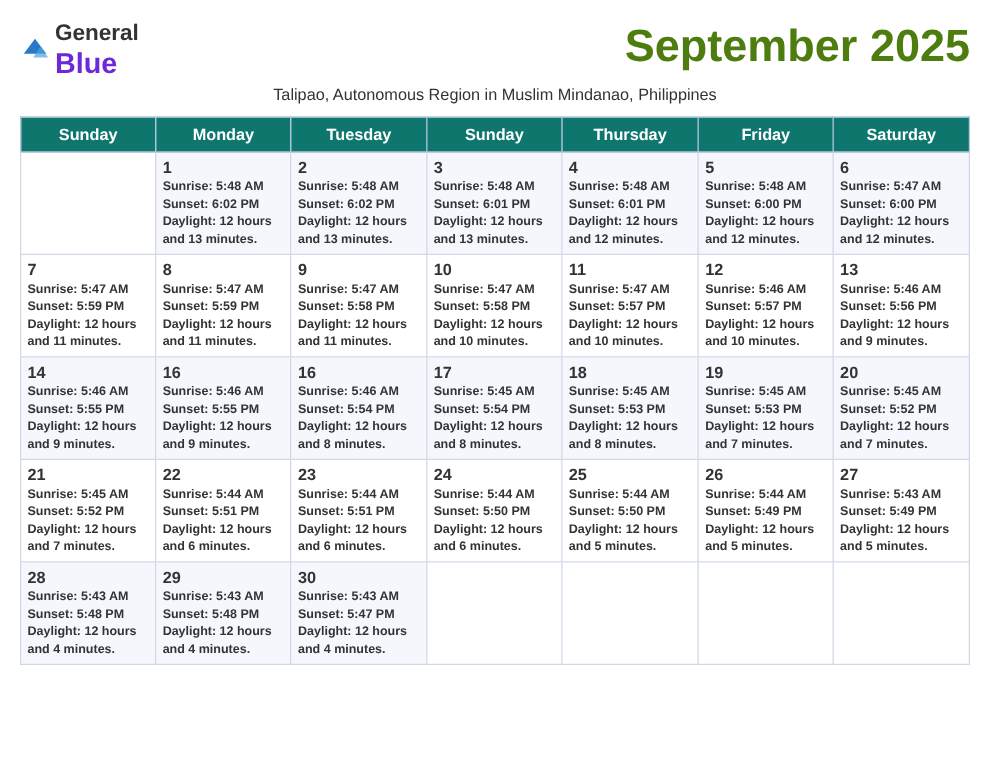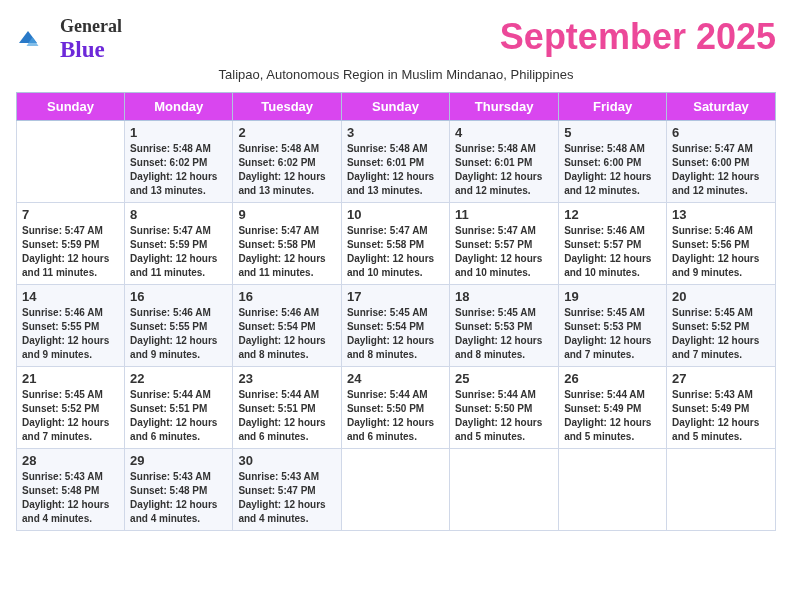--- a/index.html
+++ b/index.html
@@ -12,55 +12,54 @@
     }
     .header-area {
       display: flex;
       align-items: flex-start;
       justify-content: space-between;
       margin-bottom: 4px;
     }
     .logo {
       display: flex;
       align-items: center;
-      gap: 20px;
-      font-family: Liberation Serif, serif;
+      gap: 4px;
     }
     .logo-text-general {
       font-size: 18px;
       font-weight: bold;
       color: #333;
     }
     .logo-text-blue {
       font-size: 23px;
       font-weight: bold;
       color: #6d28d9;
     }
     .logo-icon {
       width: 24px;
       height: 24px;
     }
     .month-title {
       font-size: 36px;
       font-weight: bold;
-      color: #ec4899;
+      color: #4d7c0f;
       text-align: right;
     }
     .subtitle {
       text-align: center;
       font-size: 13px;
       color: #333;
       margin-bottom: 10px;
     }
     table {
       width: 100%;
       border-collapse: collapse;
     }
     thead tr th {
-      background: #d946ef;
+      background: #0f766e;
       color: #fff;
       font-size: 13px;
       font-weight: bold;
       padding: 6px 4px;
       text-align: center;
       border: 1px solid #b0c4de;
     }
     tbody tr td {
       vertical-align: top;
       border: 1px solid #d0d8e8;

